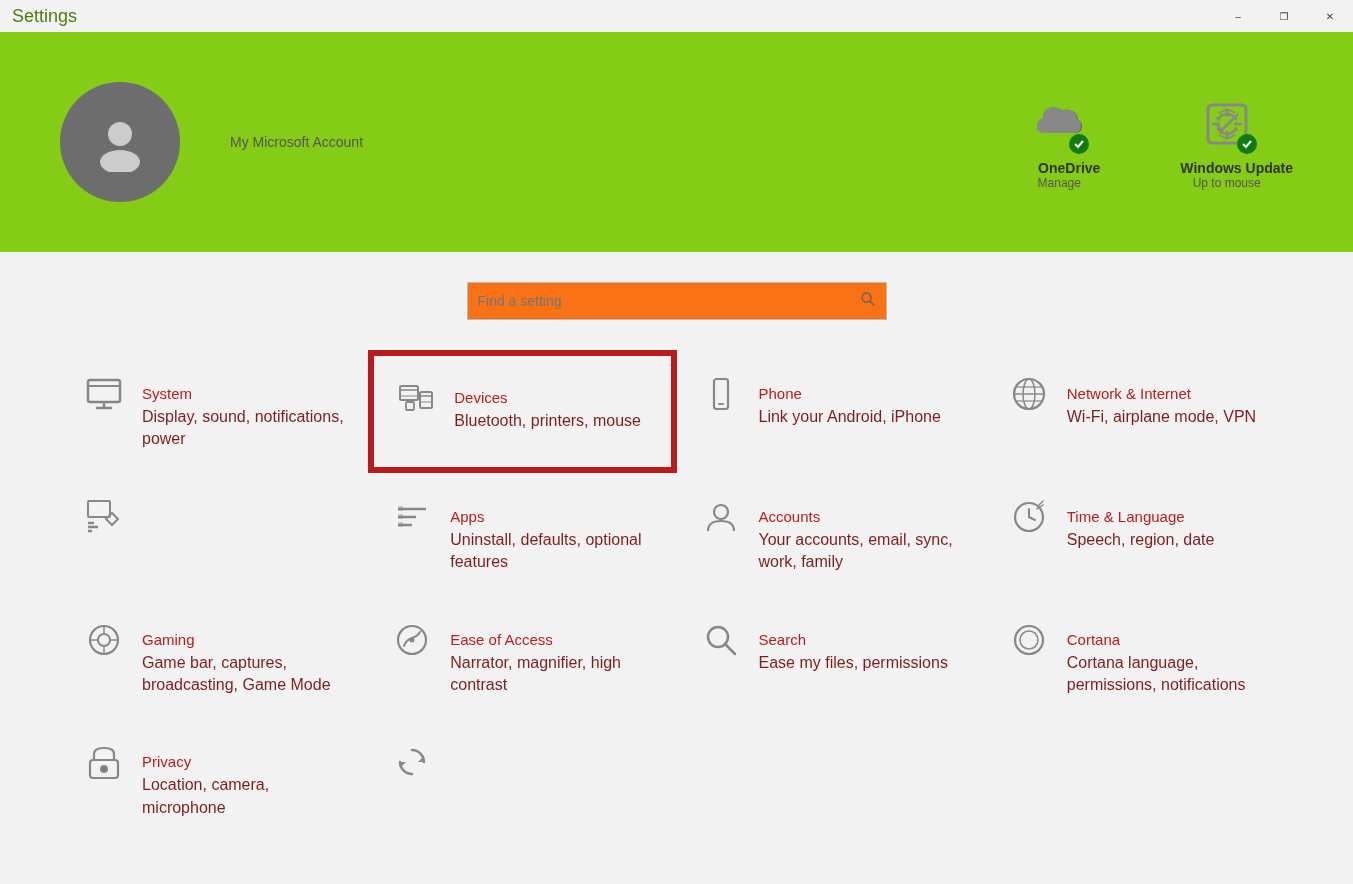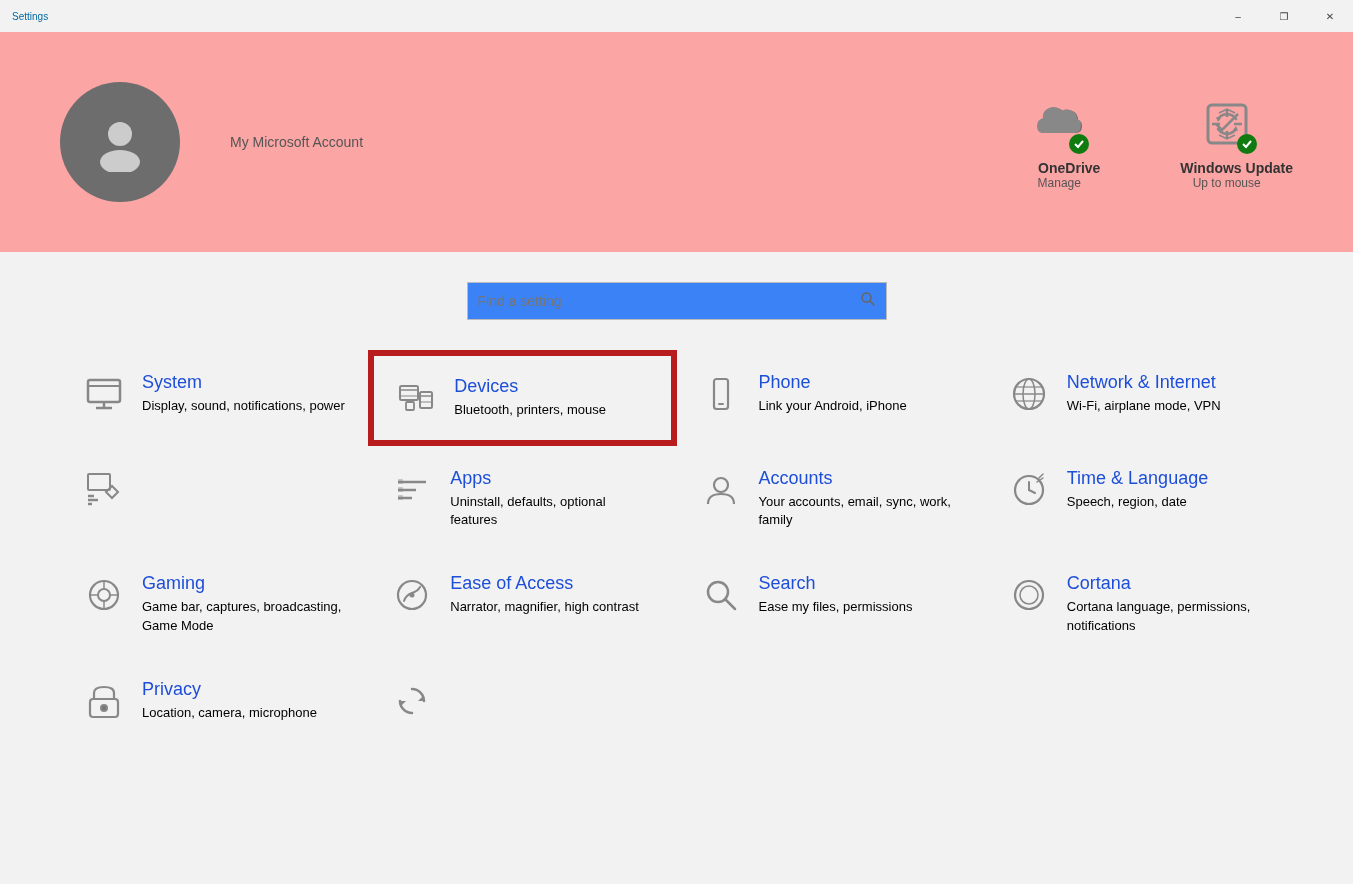--- a/index.html
+++ b/index.html
@@ -15,40 +15,40 @@
     
     .titlebar {
       display: flex;
       align-items: center;
       justify-content: space-between;
       padding: 0 0 0 12px;
       height: 32px;
       background: #f2f2f2;
     }
     .titlebar-title {
-      font-size: 10px;
-      color: #0369a1;
+      font-size: 18px;
+      color: #4d7c0f;
     }
     .titlebar-controls {
       display: flex;
     }
     .titlebar-btn {
       width: 46px;
       height: 32px;
       display: flex;
       align-items: center;
       justify-content: center;
       font-size: 10px;
       color: #444;
       cursor: pointer;
     }
 
     
     .header {
-      background: #fca5a5;
+      background: #84cc16;
       height: 220px;
       display: flex;
       align-items: center;
       padding: 0 60px;
       gap: 40px;
     }
     .avatar {
       width: 120px;
       height: 120px;
       border-radius: 50%;
@@ -127,21 +127,21 @@
       display: flex;
       justify-content: center;
       margin-bottom: 30px;
     }
     .search-box {
       display: flex;
       align-items: center;
       width: 420px;
       height: 38px;
       border: 1px solid #bbb;
-      background: #3b82f6;
+      background: #f97316;
       padding: 0 10px;
       justify-content: center;
     }
     .search-input {
       border: none;
       outline: none;
       flex: 1;
       font-size: 14px;
       color: #333;
       background: transparent;
@@ -177,28 +177,29 @@
       align-items: center;
       justify-content: center;
     }
     .setting-icon svg {
       width: 36px;
       height: 36px;
       fill: #777;
     }
     .setting-text {}
     .setting-title {
-      font-size: 18px;
+      font-size: 15px;
       font-weight: 500;
-      color: #1d4ed8;
+      color: #b91c1c;
       margin-bottom: 4px;
+      margin-top: 13px;
     }
     .setting-desc {
-      font-size: 13px;
-      color: #000000;
+      font-size: 16px;
+      color: #7f1d1d;
       line-height: 1.4;
     }
   </style>
 </head>
 <body>
 
 <div class="titlebar">
   <span class="titlebar-title">Settings</span>
   <div class="titlebar-controls">
     <div class="titlebar-btn">–</div>

